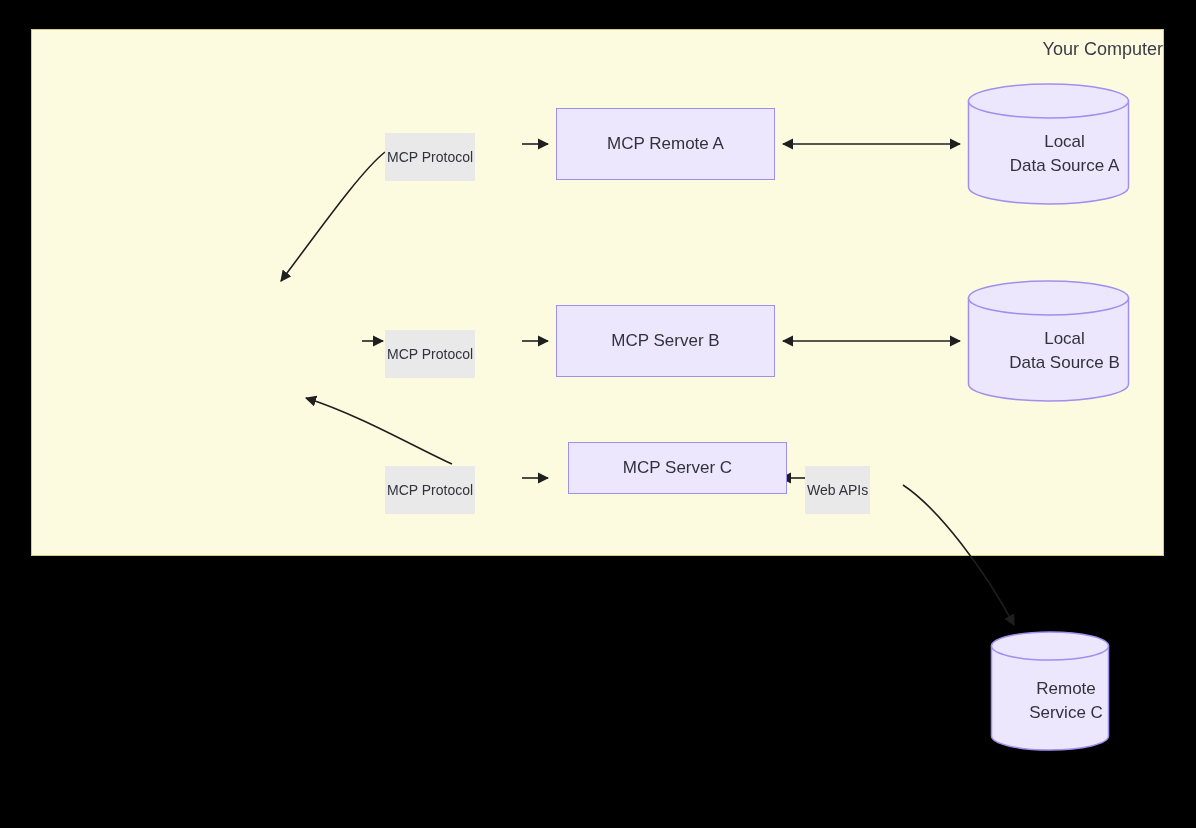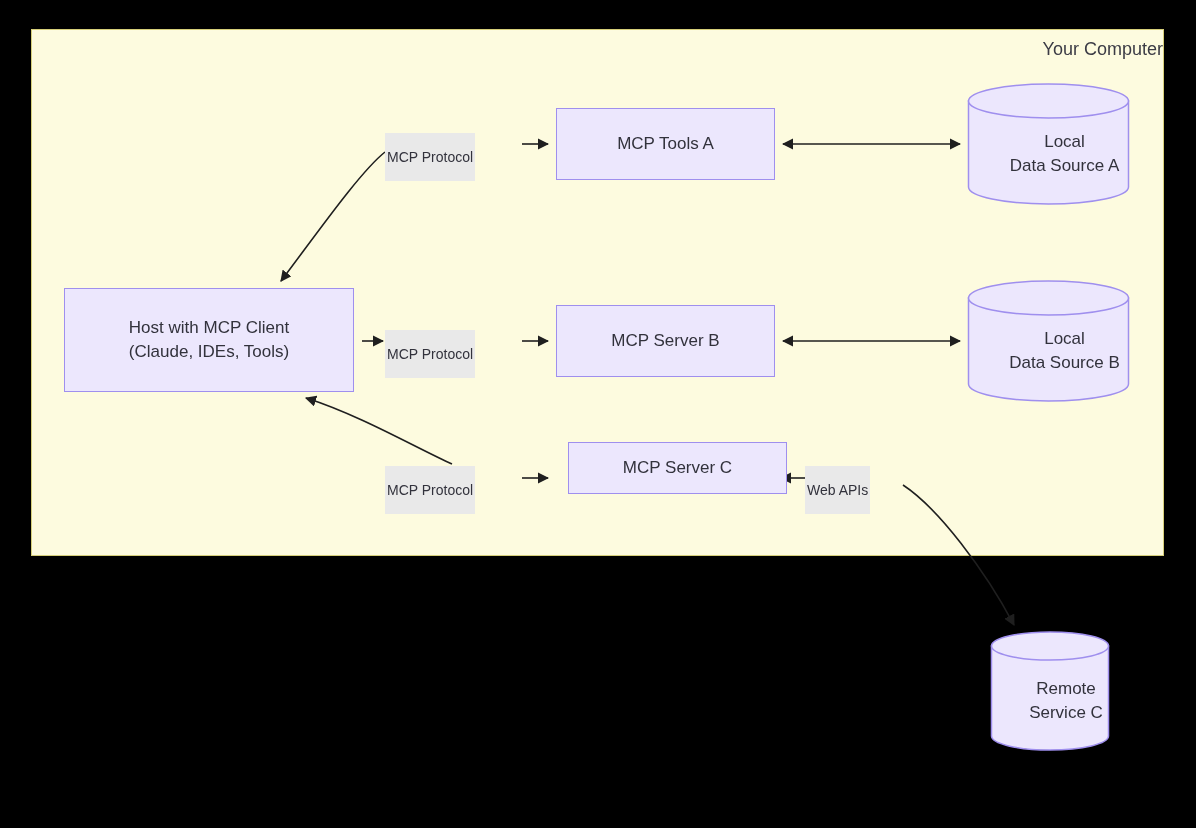--- a/index.html
+++ b/index.html
@@ -157,27 +157,23 @@
       <path d="M 522 478 L 548 478" stroke="#1f1f1f" stroke-width="1.6" fill="none" marker-end="url(#arrow)"></path>
       <path d="M 452 464 C 420 450, 360 415, 306 398" stroke="#1f1f1f" stroke-width="1.6" fill="none" marker-end="url(#arrow)"></path>
     </g>
 
     <g>
       <path d="M 805 478 L 781 478" stroke="#1f1f1f" stroke-width="1.6" fill="none" marker-end="url(#arrow)"></path>
       <path d="M 903 485 C 938 508, 985 570, 1014 625" stroke="#1f1f1f" stroke-width="1.6" fill="none" marker-end="url(#arrow)"></path>
     </g>
   </svg>
 
-  <div class="node-box" id="node-host">
-    <span>Host with MCP Client</span>
-    <span>(Claude, IDEs, Tools)</span>
-  </div>
 
   <div class="node-box" id="node-server-a">
-    <span>MCP Tools A</span>
+    <span>MCP Remote A</span>
   </div>
 
   <div class="node-box" id="node-server-b">
     <span>MCP Server B</span>
   </div>
 
   <div class="node-box" id="node-server-c">
     <span>MCP Server C</span>
   </div>
 

